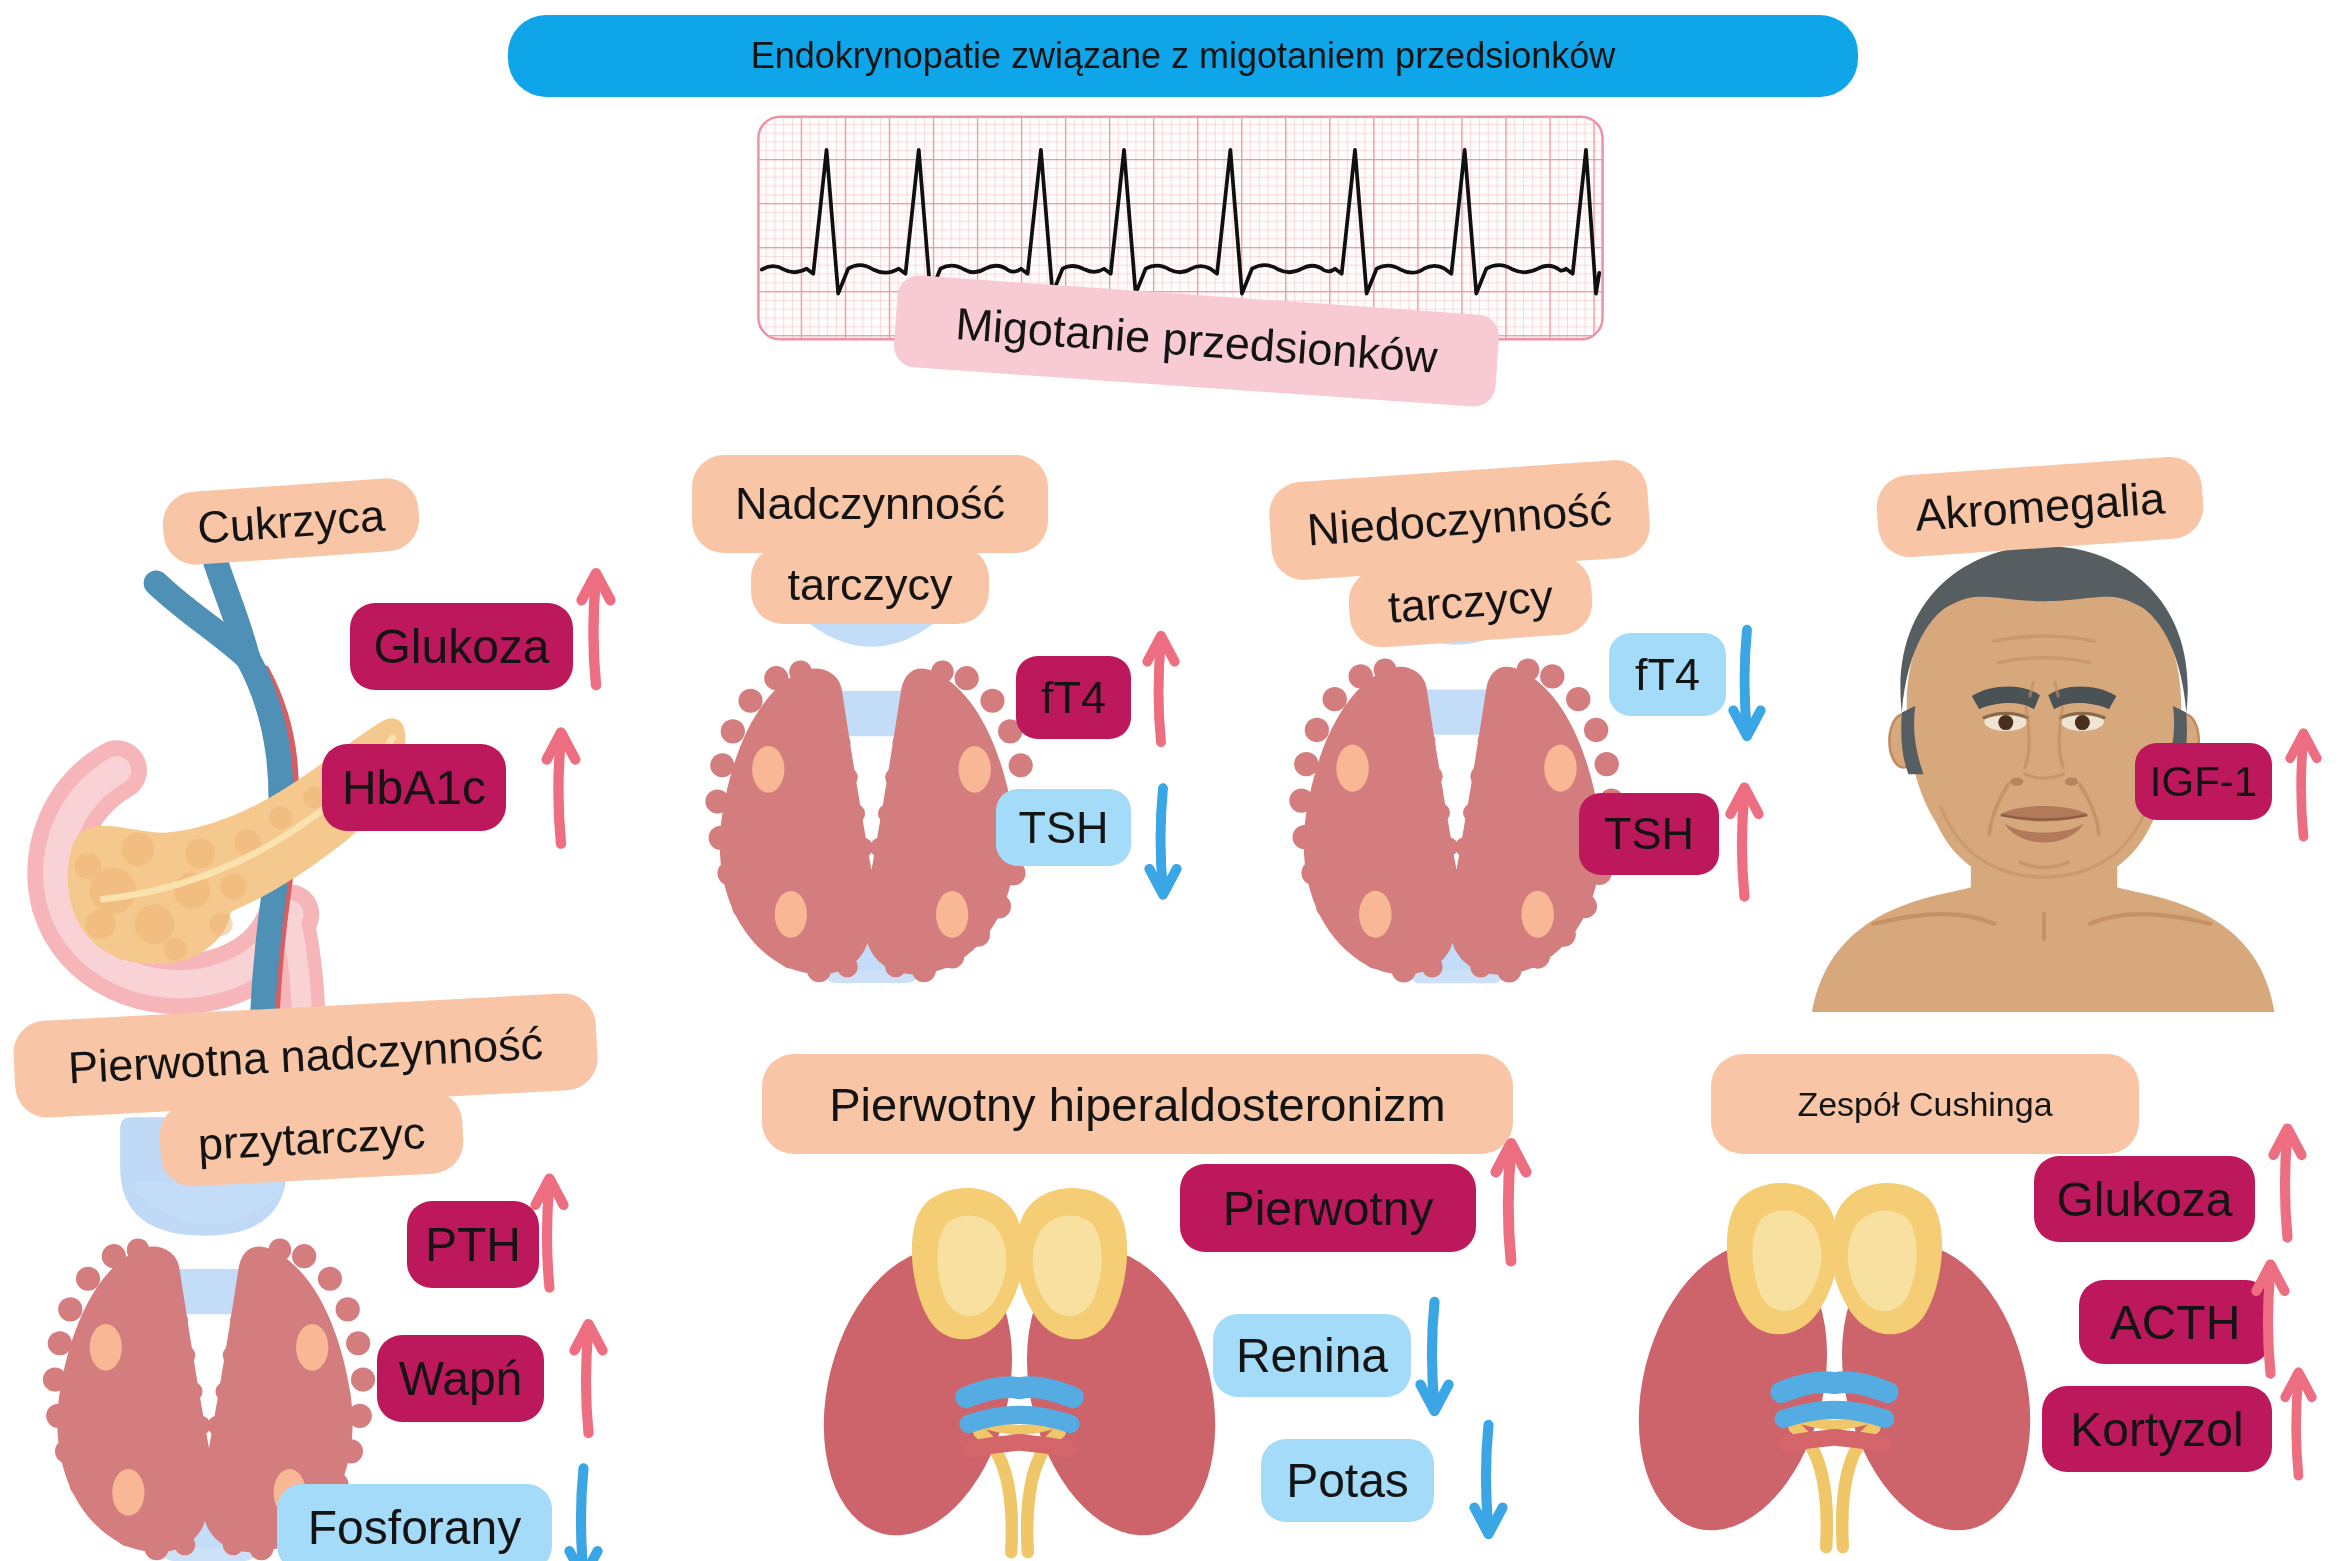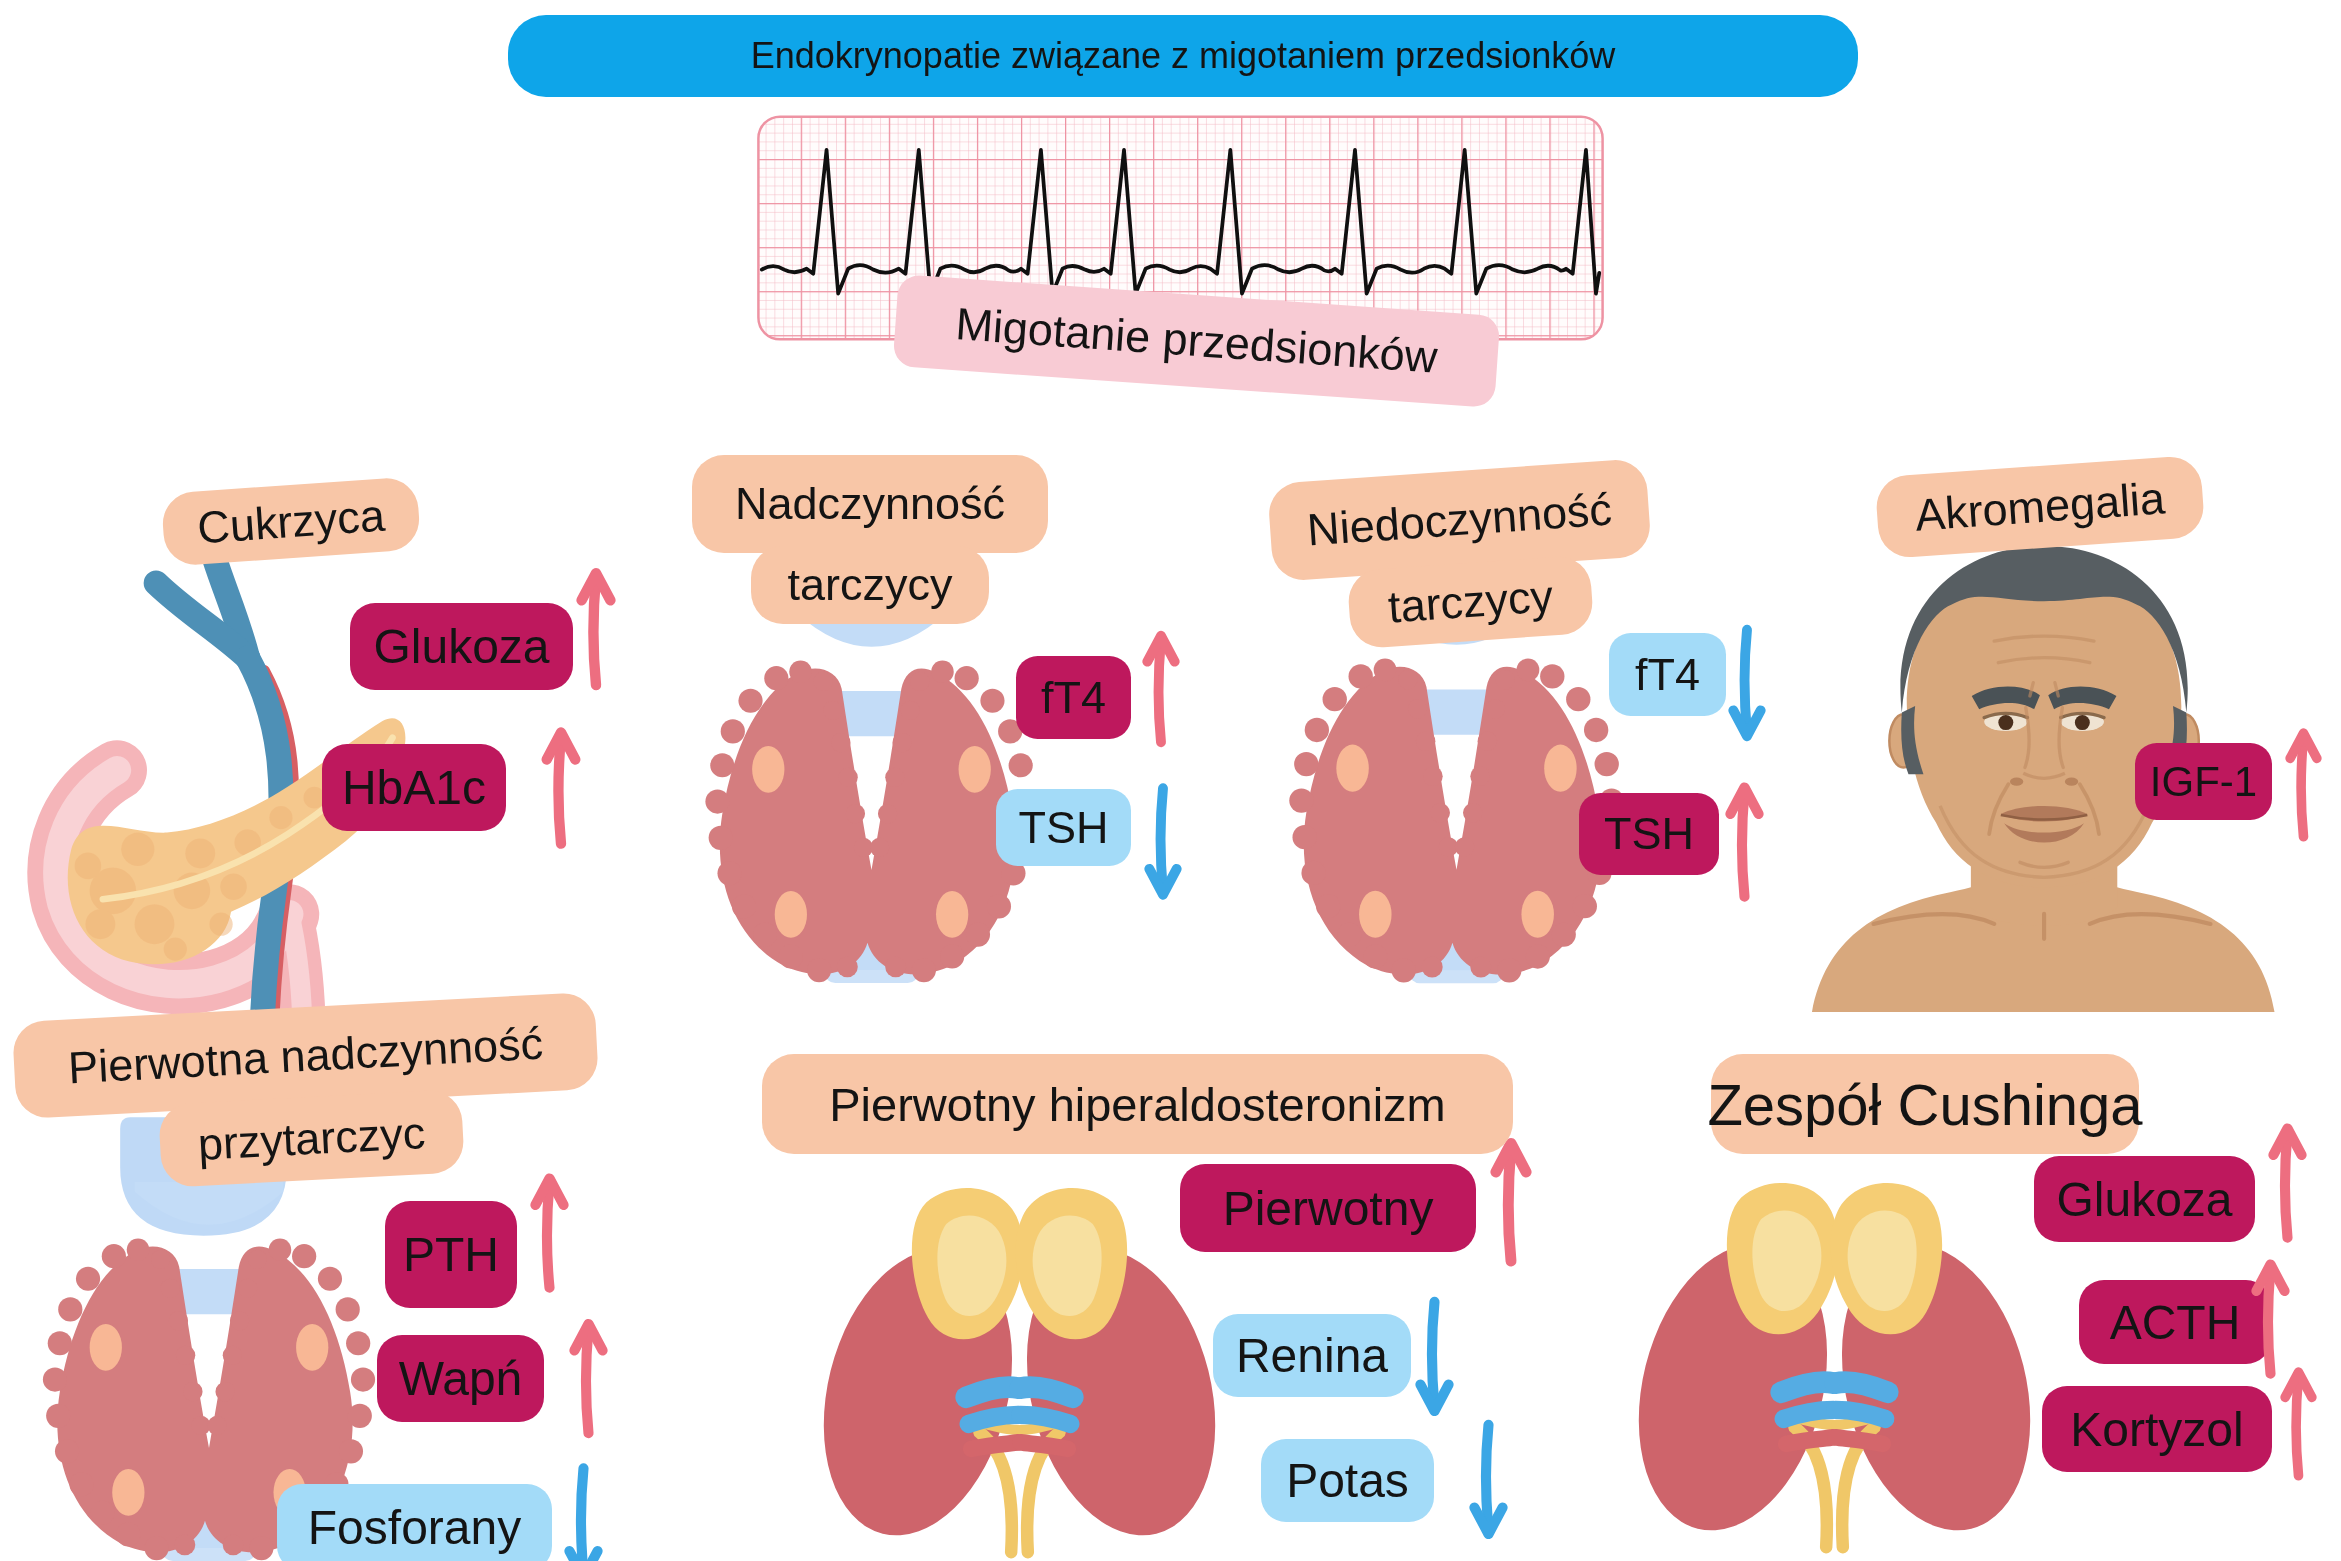--- a/index.html
+++ b/index.html
@@ -266,21 +266,21 @@
     <svg class="illus" style="left:115px;top:1114px;width:177px;height:125px" viewBox="0 0 212 150">
       <path d="M18 4 H194 Q206 4 206 18 V64 Q206 146 106 146 Q6 146 6 64 V18 Q6 4 18 4 Z" fill="#BFD9F6"></path>
       <path d="M62 4 Q74 -2 86 4 Q92 46 74 70 Q56 46 62 4 Z" fill="#ffffff"></path>
       <path d="M126 4 Q138 -2 150 4 Q156 46 138 70 Q120 46 126 4 Z" fill="#ffffff"></path>
     </svg>
     <div class="cond" style="left:14px;top:1007px;width:583px;height:97px;transform:rotate(-3deg)">Pierwotna nadczynność</div>
     <div class="cond" style="left:160px;top:1097px;width:303px;height:83px;transform:rotate(-3deg)">przytarczyc</div>
     <svg class="illus" style="left:36px;top:1182px;width:346px;height:379px" viewBox="0 0 420 470">
         <use href="#thyroid-sym"></use>
       </svg>
-    <div class="marker up" style="left:385px;top:1201px;width:132px;height:107px">PTH</div>
+    <div class="marker up" style="left:407px;top:1201px;width:132px;height:87px">PTH</div>
     <div class="arr pink" style="left:530px;top:1164px;width:39px;height:135px">
       <svg viewBox="0 0 50 160">
           <use href="#arrow-up-sym"></use>
         </svg>
     </div>
     <div class="marker up" style="left:377px;top:1335px;width:167px;height:87px">Wapń</div>
     <div class="arr pink" style="left:569px;top:1307px;width:39px;height:140px">
       <svg viewBox="0 0 50 160">
           <use href="#arrow-up-sym"></use>
         </svg>
@@ -312,21 +312,21 @@
     </div>
     <div class="marker down" style="left:1261px;top:1439px;width:173px;height:83px">Potas</div>
     <div class="arr blue" style="left:1469px;top:1415px;width:39px;height:132px">
       <svg viewBox="0 0 50 160">
           <use href="#arrow-down-sym"></use>
         </svg>
     </div>
   </div>
 
   <div>
-    <div class="cond" style="left:1711px;top:1054px;width:428px;height:100px;font-size:58px">Zespół Cushinga</div>
+    <div class="cond" style="left:1711px;top:1054px;width:428px;height:100px;font-size:34px">Zespół Cushinga</div>
     <svg class="illus" style="left:1618px;top:1179px;width:433px;height:375px" viewBox="0 0 520 450">
         <use href="#kidneys-sym"></use>
       </svg>
     <div class="marker up" style="left:2034px;top:1156px;width:221px;height:86px">Glukoza</div>
     <div class="arr pink" style="left:2268px;top:1114px;width:39px;height:135px">
       <svg viewBox="0 0 50 160">
           <use href="#arrow-up-sym"></use>
         </svg>
     </div>
     <div class="marker up" style="left:2079px;top:1280px;width:192px;height:84px">ACTH</div>

